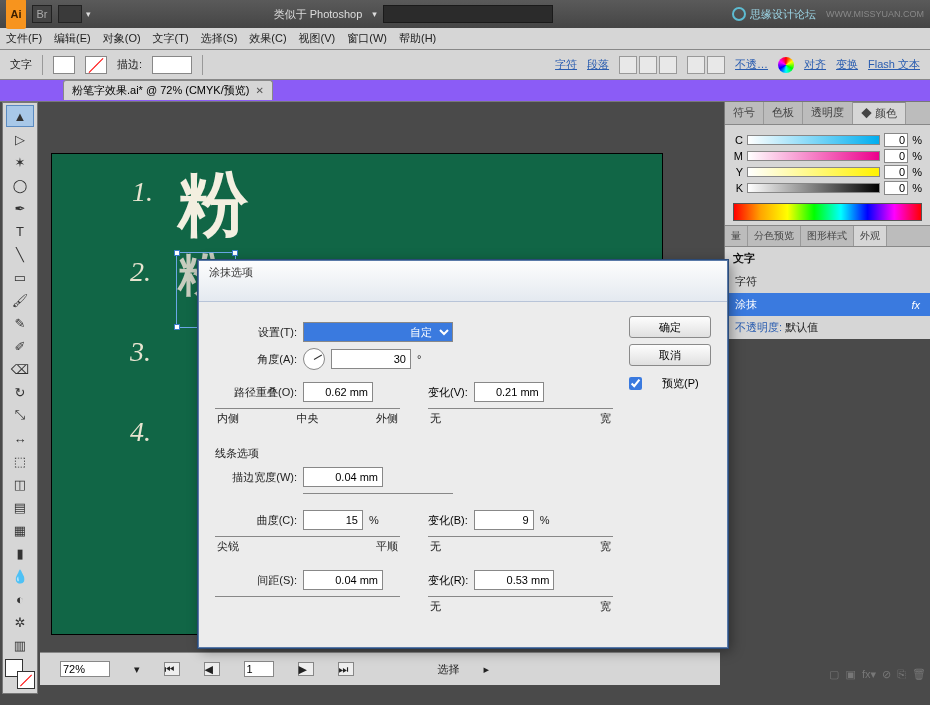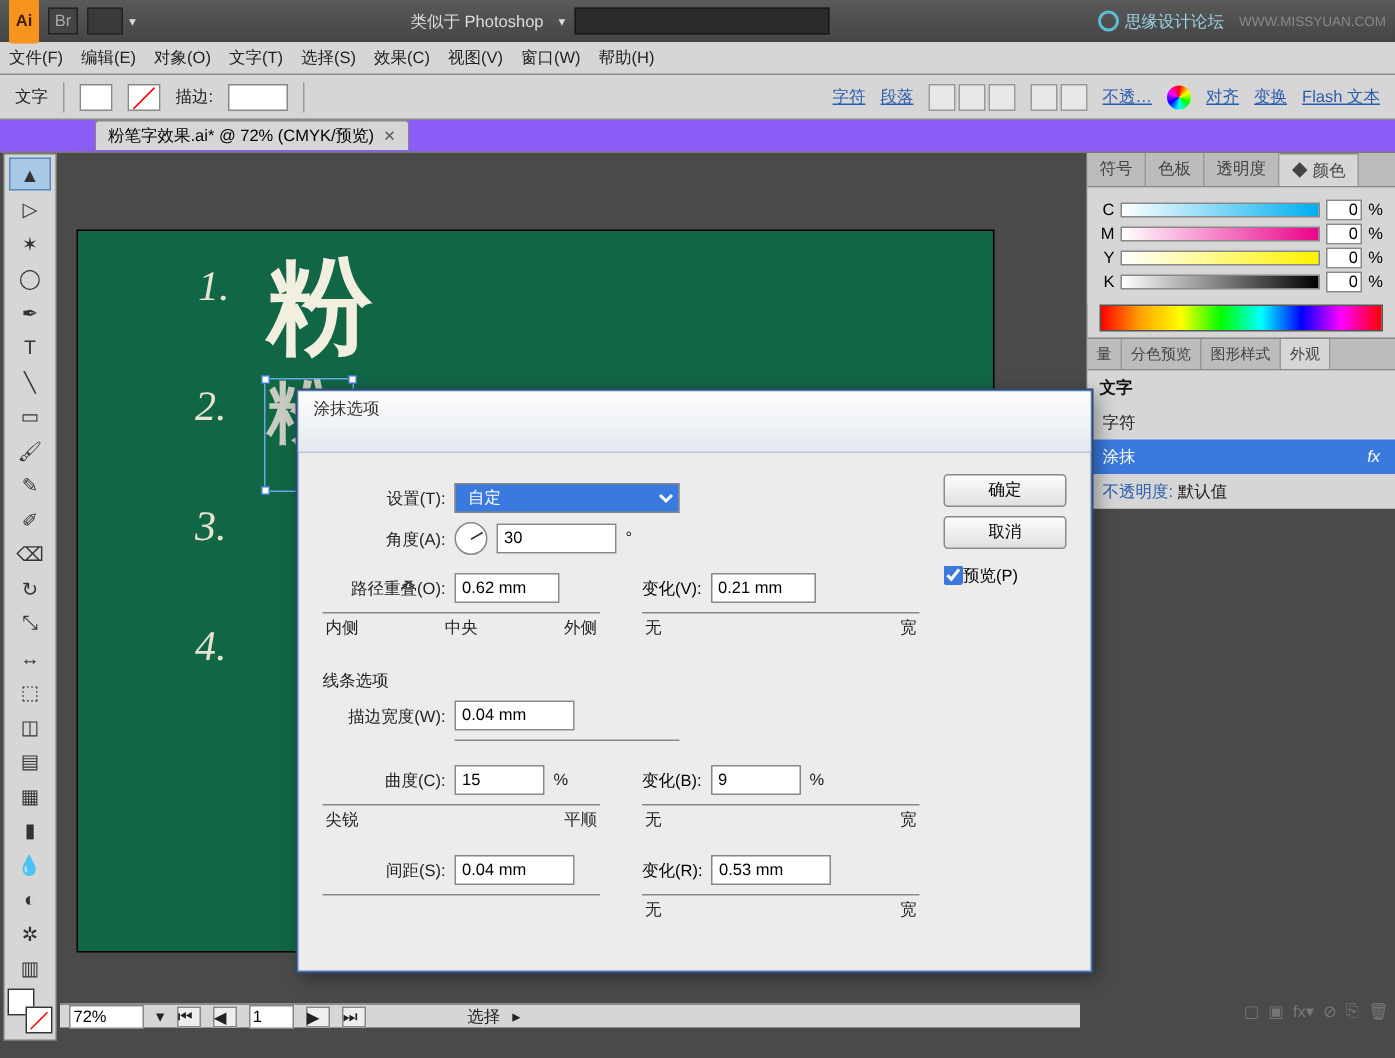--- a/index.html
+++ b/index.html
@@ -59,36 +59,36 @@
 .spectrum{ height:18px; background:linear-gradient(90deg,red,orange,yellow,lime,cyan,blue,magenta,red); margin:0 8px 4px; border:1px solid #555;}
 .mid-tabs{ display:flex; background:#bcbcbc; border-top:1px solid #888; border-bottom:1px solid #888;}
 .mid-tabs .tab{ padding:3px 6px; color:#444; border-right:1px solid #999; font-size:10px;}
 .mid-tabs .tab.active{ background:#d6d6d6;font-family:Liberation Serif, serif;}
 .appearance{ background:#d6d6d6;}
 .appearance .hdr{ padding:4px 8px; font-weight:bold; color:#111;}
 .appearance .item{ padding:4px 10px; color:#222;}
 .appearance .item.sel{ background:#3a7adf; color:#fff; display:flex; align-items:center; justify-content:space-between;}
 .appearance .item .fx{ font-style:italic; }
 .appearance .op{ padding:4px 10px; color:#2a5db0;}
-.statusbar{ position:absolute; left:40px; right:210px; bottom:0; height:16px; background:#d6d6d6; border-top:1px solid #888; display:flex; align-items:center; padding:0 6px; gap:8px; color:#222;}
+.statusbar{ position:absolute; left:40px; right:210px; bottom:0; height:33px; background:#d6d6d6; border-top:1px solid #888; display:flex; align-items:center; padding:0 20px; gap:24px; color:#222;}
 .statusbar .zoom{ width:50px; height:16px; border:1px solid #888; background:#fff; padding:0 2px;}
 .statusbar .nav-btn{ width:16px; height:14px; border:1px solid #888; background:#eee;}
 .bottom-icons{ position:absolute; right:4px; bottom:2px; width:200px; height:18px; display:flex; gap:6px; align-items:center; justify-content:flex-end; color:#777;}
 
 .dialog{ position:absolute; left:198px; top:158px; width:530px; height:388px; background:#ececec; border:1px solid #5a7aa8; box-shadow:0 0 0 1px #2a4a78, 3px 3px 12px rgba(0,0,0,.4);}
 .dialog .dtitle{ height:41px; background:linear-gradient(#fdfdfd,#e4e9f0); border-bottom:1px solid #b8c4d8; padding:4px 10px; color:#333;}
 .dialog .body{ padding:14px 16px; display:flex; gap:16px;}
 .dialog .left{ flex:1;}
 .dialog .right{ width:82px; display:flex; flex-direction:column; gap:6px;}
 .dialog .btn{ height:22px; background:linear-gradient(#fdfdfd,#e0e0e0); border:1px solid #8a8a8a; border-radius:3px; text-align:center; line-height:20px; cursor:pointer;}
-.dialog .chk{ display:flex; align-items:center; gap:0; margin-top:4px;}
+.dialog .chk{ display:flex; align-items:center; gap:20px; margin-top:4px;}
 .dialog .chk input{ accent-color:#3a7adf;}
 .dialog .frow{ display:flex; align-items:center; gap:6px; margin:6px 0;}
 .dialog .flabel{ width:82px; text-align:right; color:#222;}
-.dialog select, .dialog input[type=text]{ height:20px; border:1px solid #888; background:#fff; padding:0 4px; font-size:11px;}
+.dialog select, .dialog input[type=text]{ height:20px; border:1px solid #888; background:#fff; padding:0 4px; font-size:11px;text-align:right;}
 .dialog .wide-sel{ width:150px; background:#3a7adf; color:#fff;}
 .dialog .dial{ width:22px; height:22px; border:1px solid #888; border-radius:50%; position:relative; background:#fff;}
 .dialog .dial::after{ content:""; position:absolute; left:50%; top:50%; width:9px; height:1px; background:#333; transform-origin:left; transform:rotate(-30deg);}
 .dialog .ruler{ height:1px; background:#888; margin:2px 0;}
 .dialog .rlabels{ display:flex; justify-content:space-between; font-size:10px; color:#222; padding:0 2px;}
 .dialog .group-title{ color:#222; margin:20px 0 4px;}
 .dialog .col2{ display:flex; gap:28px;}
 .dialog .col2 > div{ flex:1;}
 .dialog .unit{ color:#222;}
 </style>

